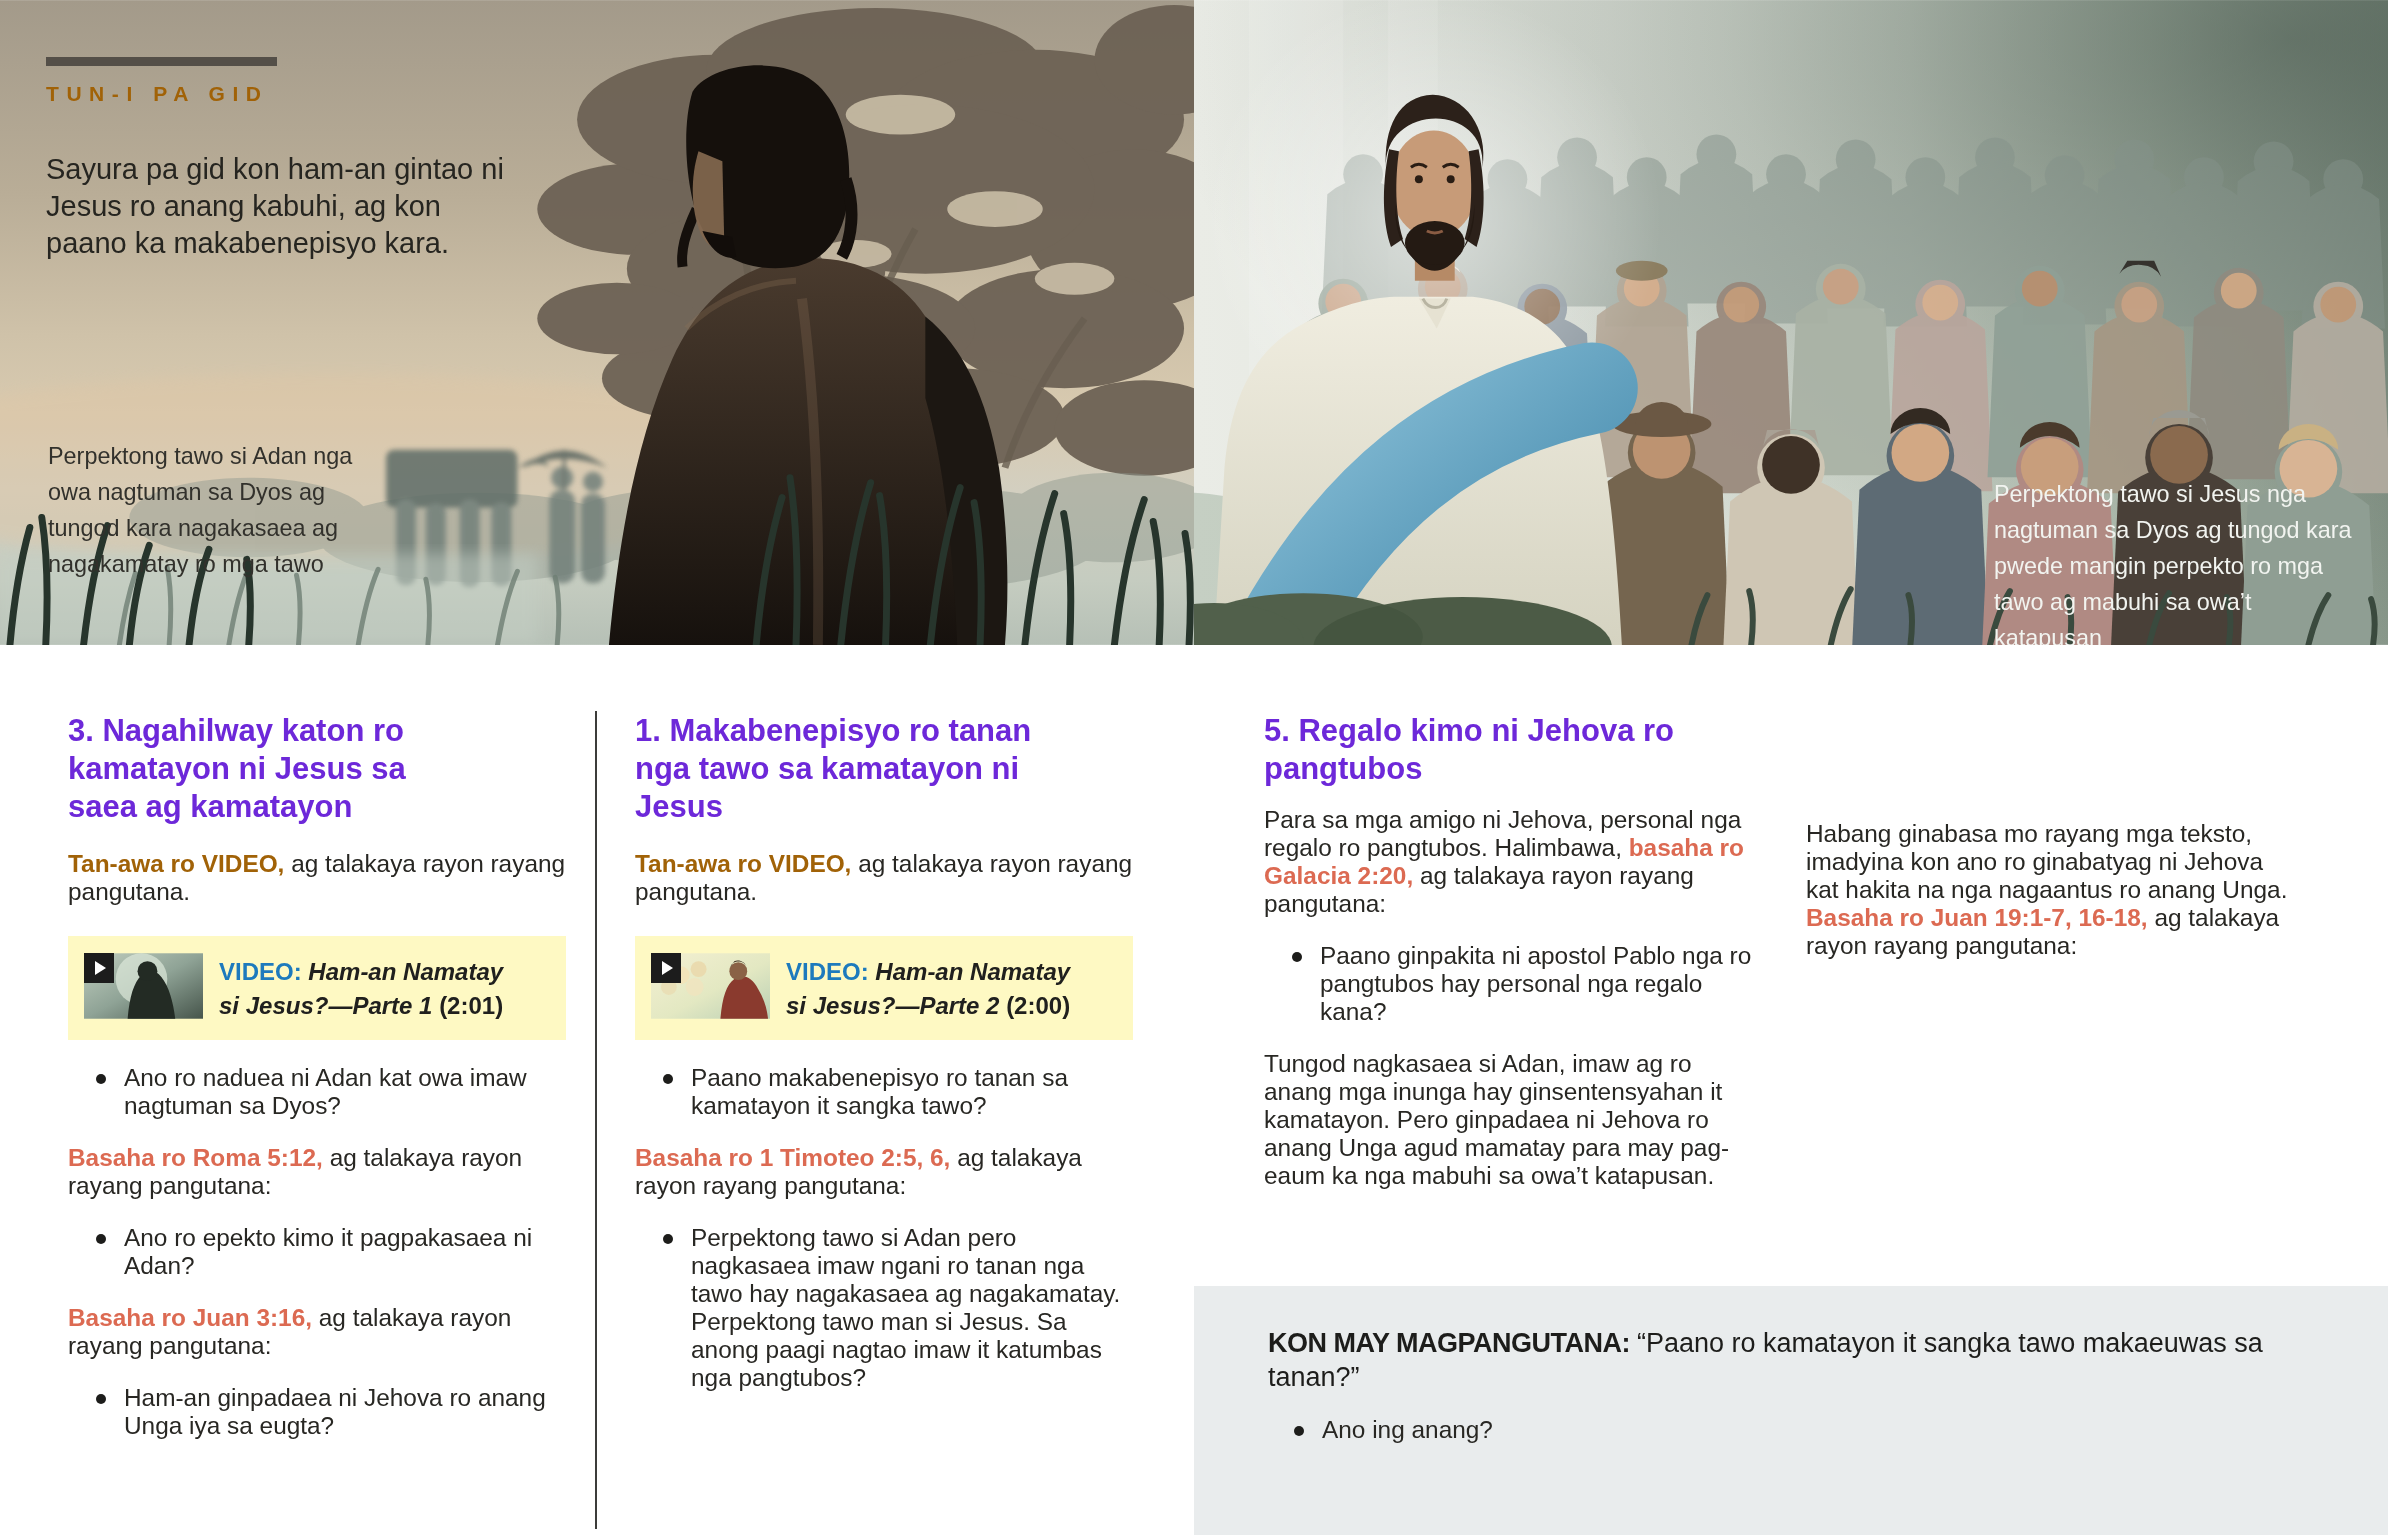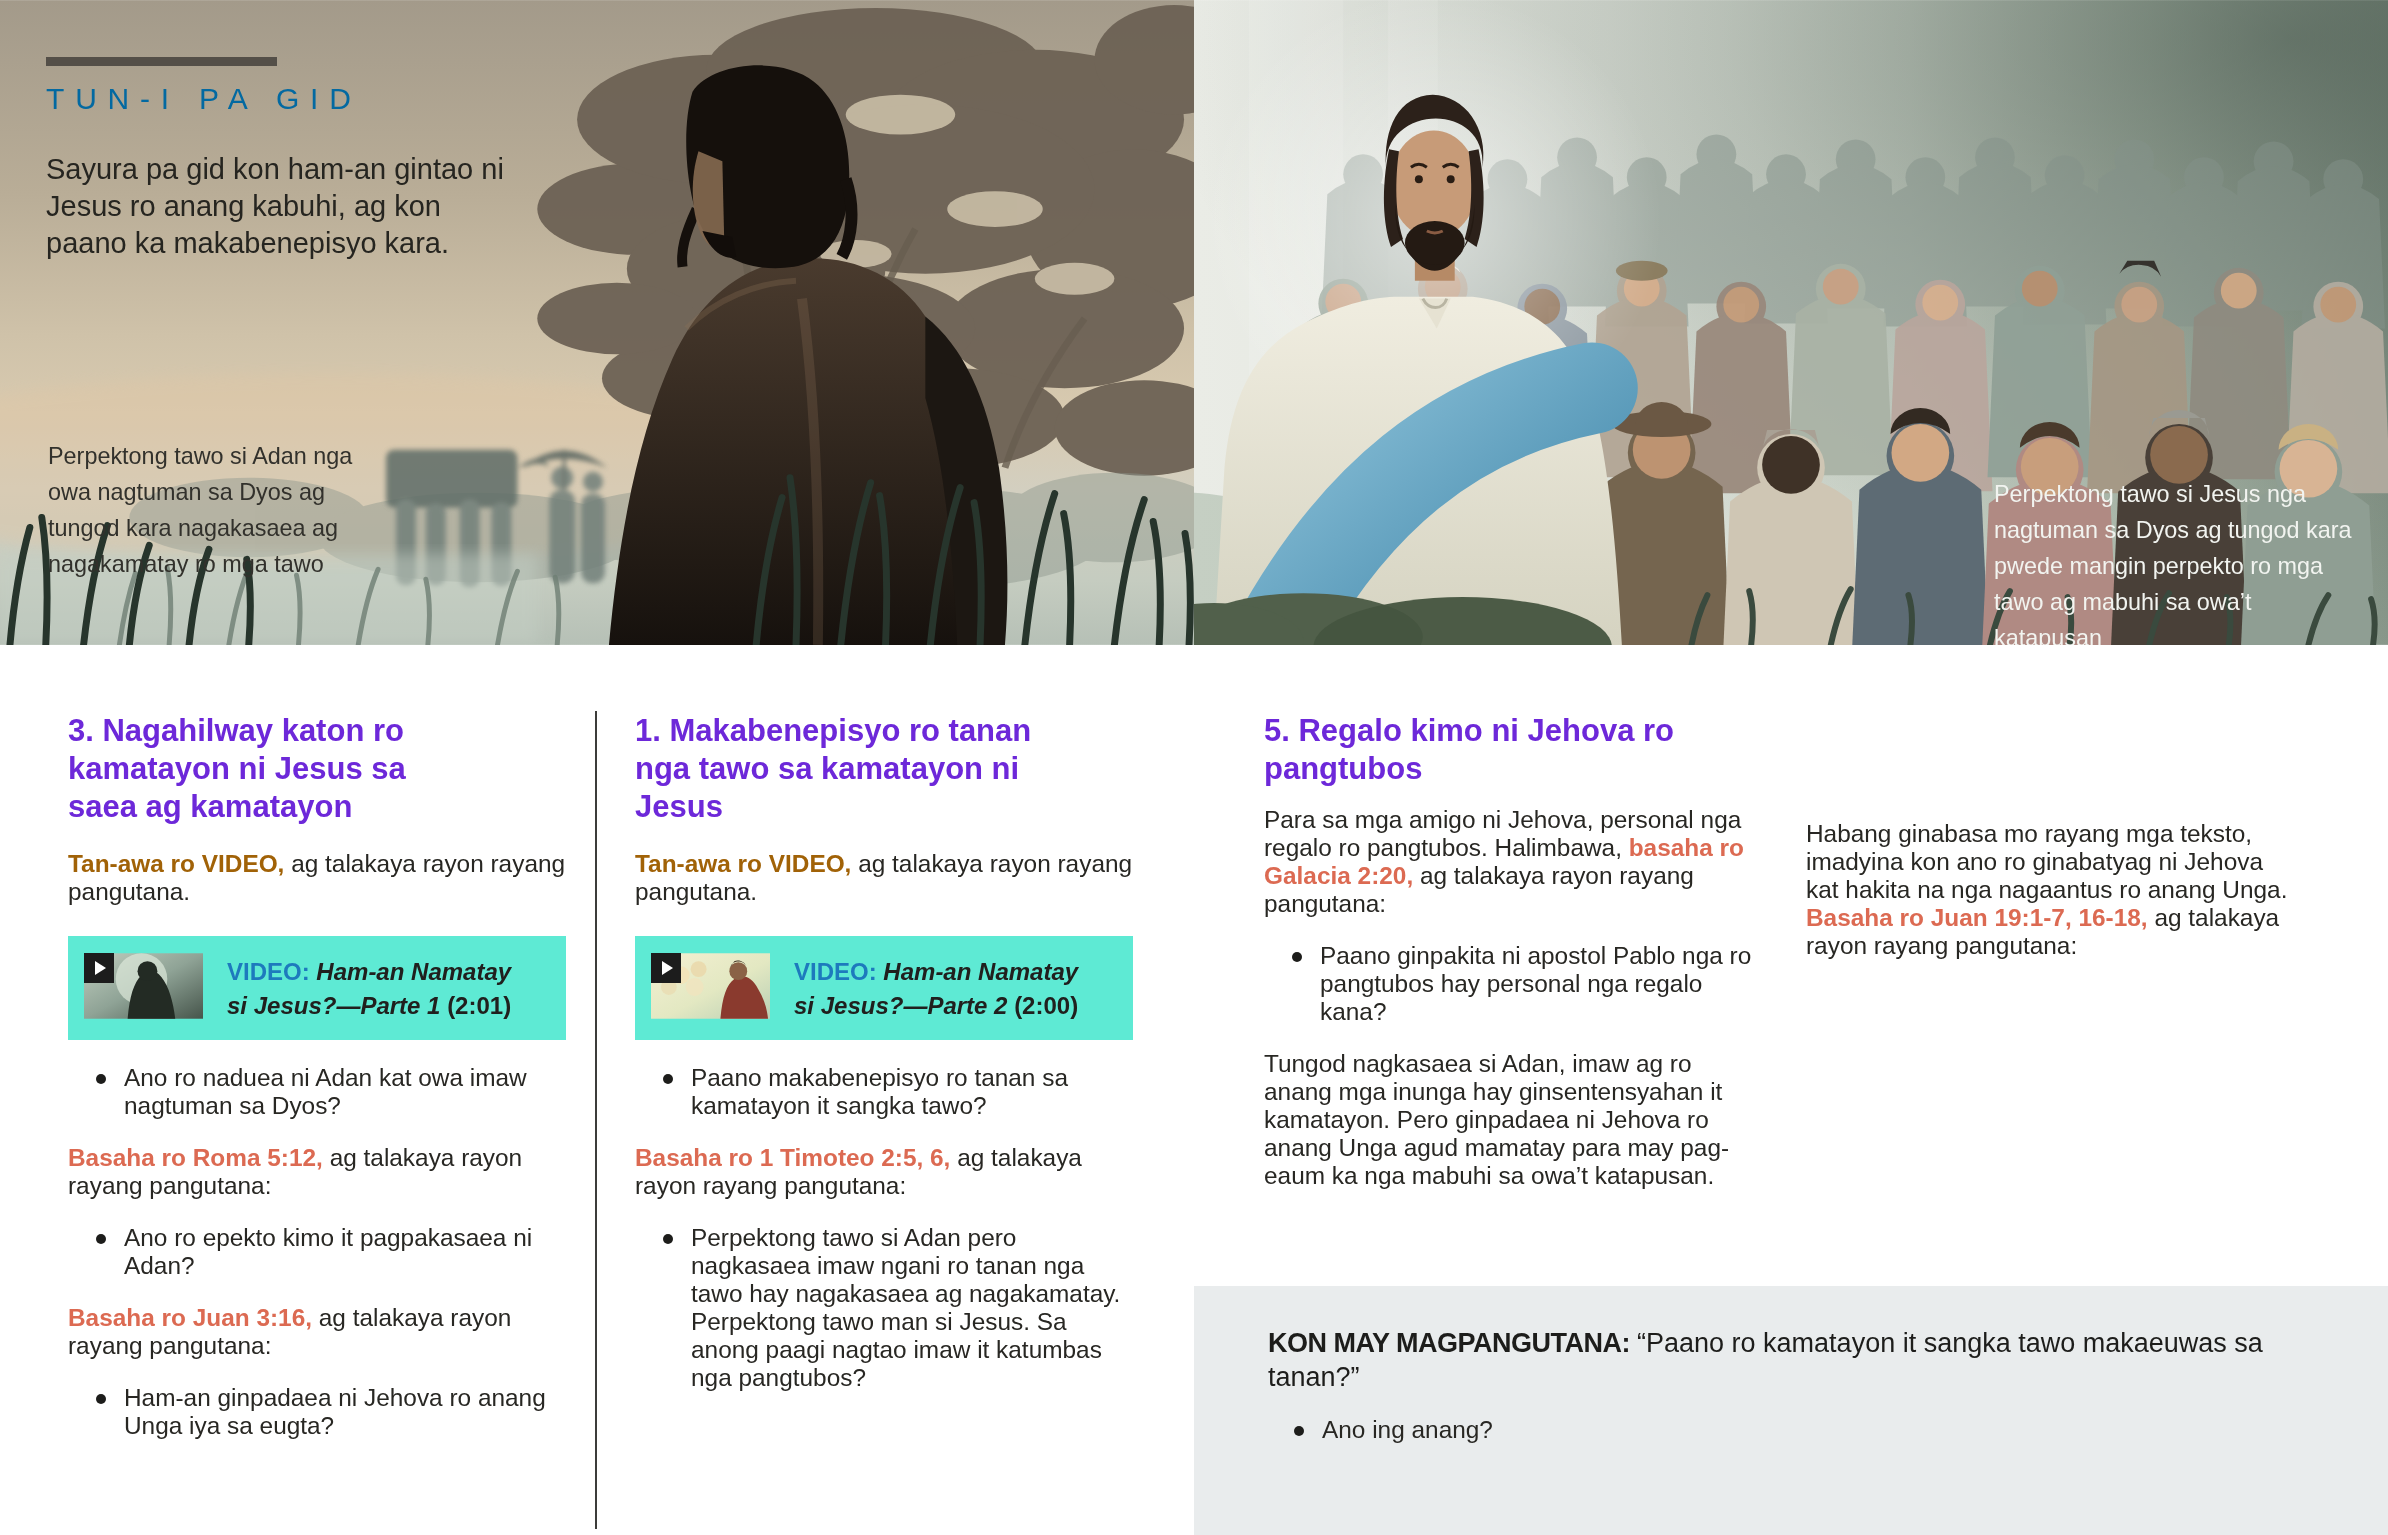--- a/index.html
+++ b/index.html
@@ -6,22 +6,22 @@
   body{width:2388px;height:1535px;position:relative;overflow:hidden;
        font-family:"Liberation Sans",sans-serif;color:#282723;}
   .page{position:absolute;inset:0;}
 
   
   .hero{position:absolute;left:0;top:0;width:2388px;height:645px;overflow:hidden;}
   .hero svg{position:absolute;top:0;display:block;}
   .hero-left{left:0;} .hero-right{left:1194px;}
 
   .kicker-bar{position:absolute;left:46px;top:57px;width:231px;height:9px;background:#544f48;}
-  .kicker{position:absolute;left:46px;top:82px;font-size:30px;font-weight:normal;
-          letter-spacing:.36em;color:#0369a1;}
+  .kicker{position:absolute;left:46px;top:82px;font-size:21px;font-weight:bold;
+          letter-spacing:.36em;color:#a16207;}
   .intro{position:absolute;left:46px;top:151px;width:458px;font-size:29px;line-height:37px;color:#262520;}
   .caption{position:absolute;font-size:23.4px;line-height:36px;}
   .caption-left{left:48px;top:438px;width:328px;color:#32312c;}
   .caption-right{left:1994px;top:476px;width:370px;color:#f2f4f0;}
 
   
   .col{position:absolute;font-size:24.4px;line-height:28px;}
   .col-1{left:68px;top:712px;width:498px;}
   .col-2{left:635px;top:712px;width:498px;}
   .col-3{left:1264px;top:712px;width:498px;}
@@ -30,21 +30,21 @@
 
   h2.sec{margin:0;font-size:31px;line-height:38px;font-weight:bold;color:#6d28d9;}
   .col-1 h2.sec{max-width:338px;} .col-2 h2.sec{max-width:418px;} .col-3 h2.sec{max-width:438px;}
   .p{margin:24px 0 0;} .p.tight{margin:18px 0 0;}
   .vlink{color:#a16207;font-weight:bold;}
   .ref{color:#dc6a52;font-weight:bold;}
   .bullet{display:flex;margin:24px 0 0 28px;}
   .bullet .dot{flex:0 0 10px;width:10px;height:10px;border-radius:50%;background:#1d1d1b;margin:10px 18px 0 0;}
 
   
-  .videobox{margin:30px 0 0;background:#5eead4;padding:17px 16px;display:flex;gap:24px;
+  .videobox{margin:30px 0 0;background:#fef9c3;padding:17px 16px;display:flex;gap:16px;
             width:100%;box-sizing:border-box;}
   .thumb{position:relative;flex:0 0 119px;width:119px;height:66px;overflow:hidden;}
   .thumb svg{display:block;}
   .playbtn{position:absolute;left:0;top:0;width:30px;height:30px;background:#1c1c1c;
            display:flex;align-items:center;justify-content:center;}
   .playbtn .tri{width:0;height:0;border-left:11px solid #ffffff;border-top:7px solid transparent;
                 border-bottom:7px solid transparent;margin-left:3px;}
   .vtext{font-size:24px;line-height:34px;font-weight:bold;max-width:308px;padding-top:2px;}
   .vlabel{color:#1d7abd;} .vtitle{font-style:italic;color:#20201e;} .vdur{color:#20201e;}
 

